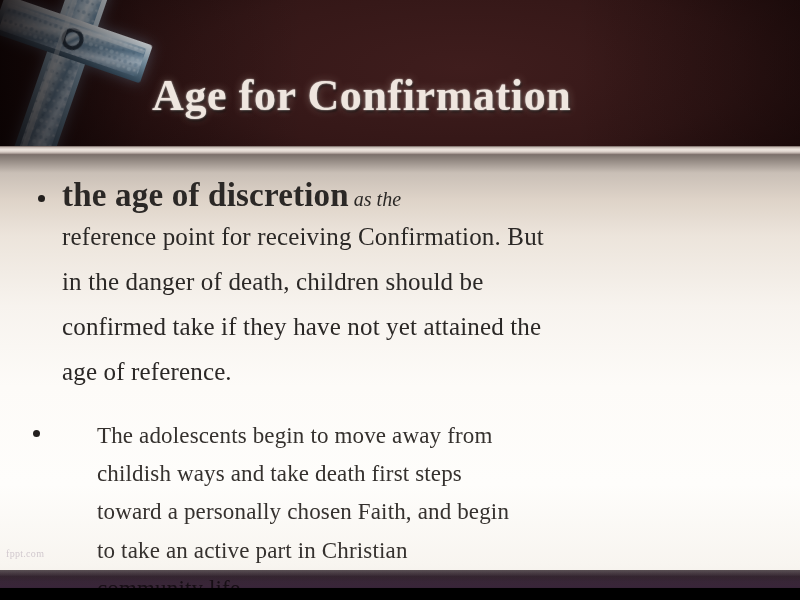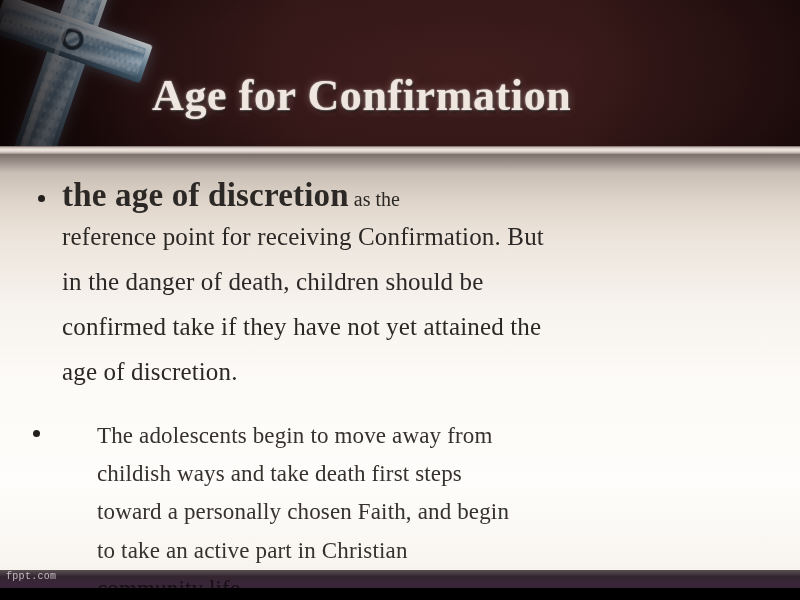--- a/index.html
+++ b/index.html
@@ -135,20 +135,21 @@
   }
   #bullet-1 .bullet-dot { margin-top: 18px; }
 
   .lead-phrase {
     font-weight: bold;
     font-size: 33px;
     letter-spacing: .2px;
   }
 
   .follow-phrase {
+    font-style: italic;
     font-size: 20px;
   }
 
   .quote-body {
     font-size: 25px;
     line-height: 1.80;
     letter-spacing: .15px;
   }
 
   
@@ -197,22 +198,22 @@
     background: linear-gradient(180deg,
         rgba(20,8,16,.35) 0%,
         rgba(30,16,28,.25) 40%,
         rgba(24,12,22,.30) 100%);
     pointer-events: none;
   }
 
   .watermark {
     position: absolute;
     left: 6px;
-    top: 571px;
-    font-family: Liberation Mono, monospace;
+    top: 548px;
+    font-family: Liberation Serif, serif;
     font-size: 10px;
     letter-spacing: .3px;
     color: #cfc6cc;
     opacity: .92;
   }
 </style>
 </head>
 <body>
 
 <div class="slide">
@@ -273,21 +274,21 @@
 
     <div class="bullet-row" id="bullet-1">
       <span class="bullet-dot"></span>
       <div class="bullet-text">
         <div>
           <span class="lead-phrase">the age of discretion</span><span class="follow-phrase"> as the</span>
         </div>
         <div class="quote-body">reference point for receiving Confirmation. But</div>
         <div class="quote-body">in the danger of death, children should be</div>
         <div class="quote-body">confirmed take if they have not yet attained the</div>
-        <div class="quote-body">age of discretion.</div>
+        <div class="quote-body">age of reference.</div>
       </div>
     </div>
 
     <div class="bullet-row" id="bullet-2">
       <span class="bullet-dot"></span>
       <div class="bullet-text">
         <div class="plain-body">The adolescents begin to move away from</div>
         <div class="plain-body">childish ways and take death first steps</div>
         <div class="plain-body">toward a personally chosen Faith, and begin</div>
         <div class="plain-body">to take an active part in Christian</div>

